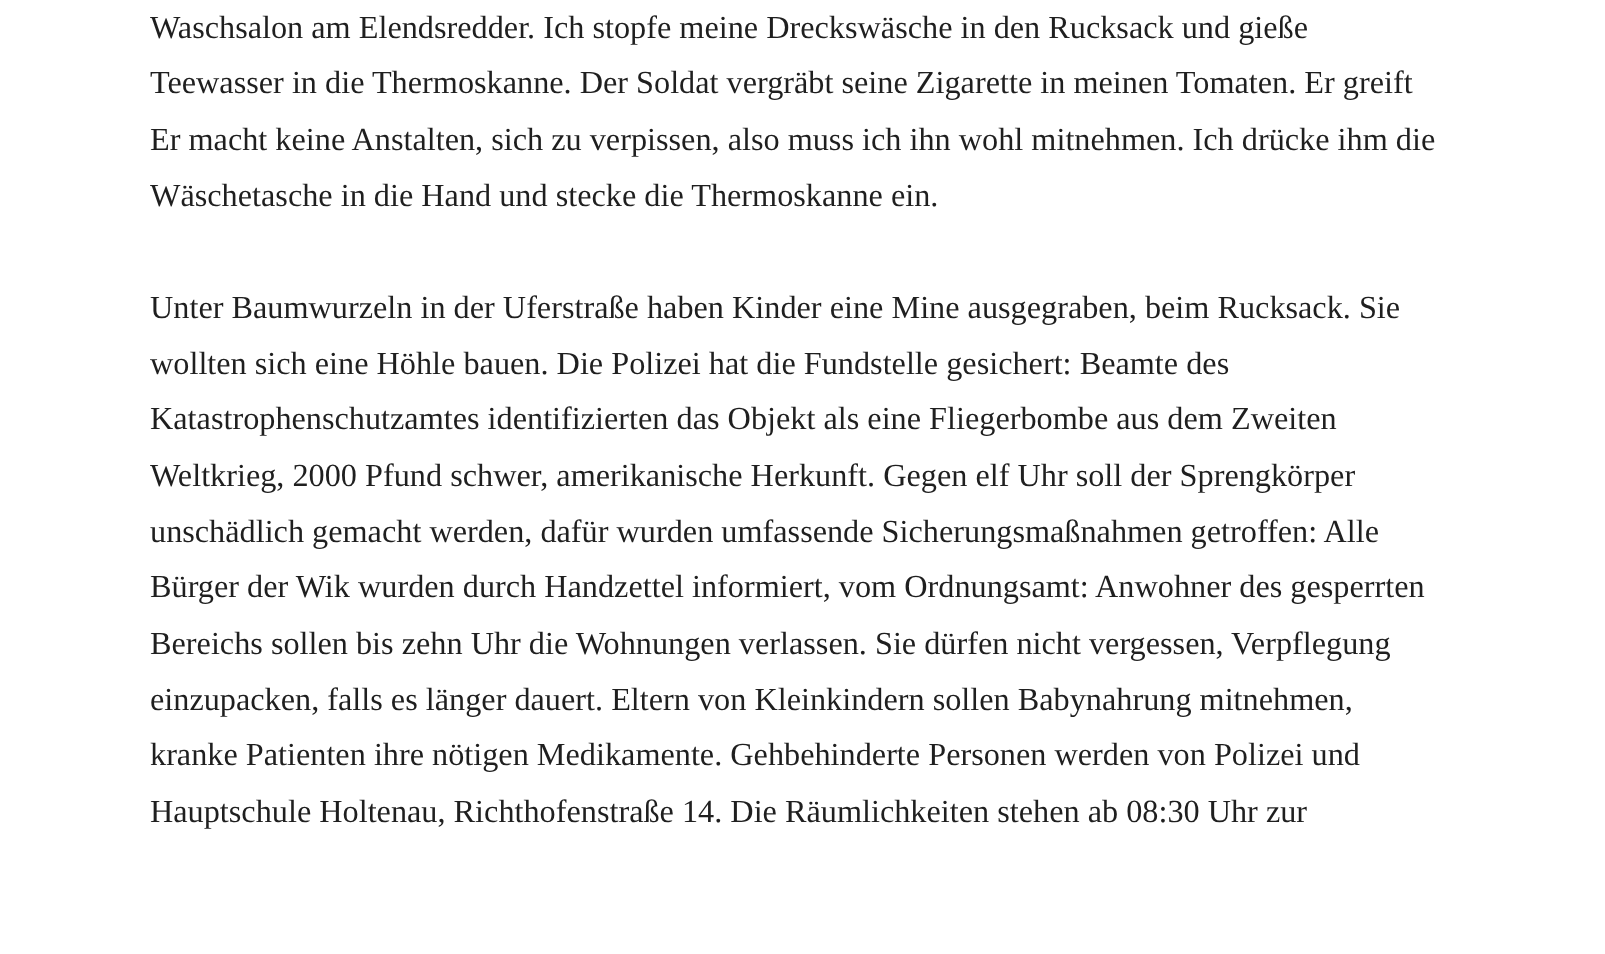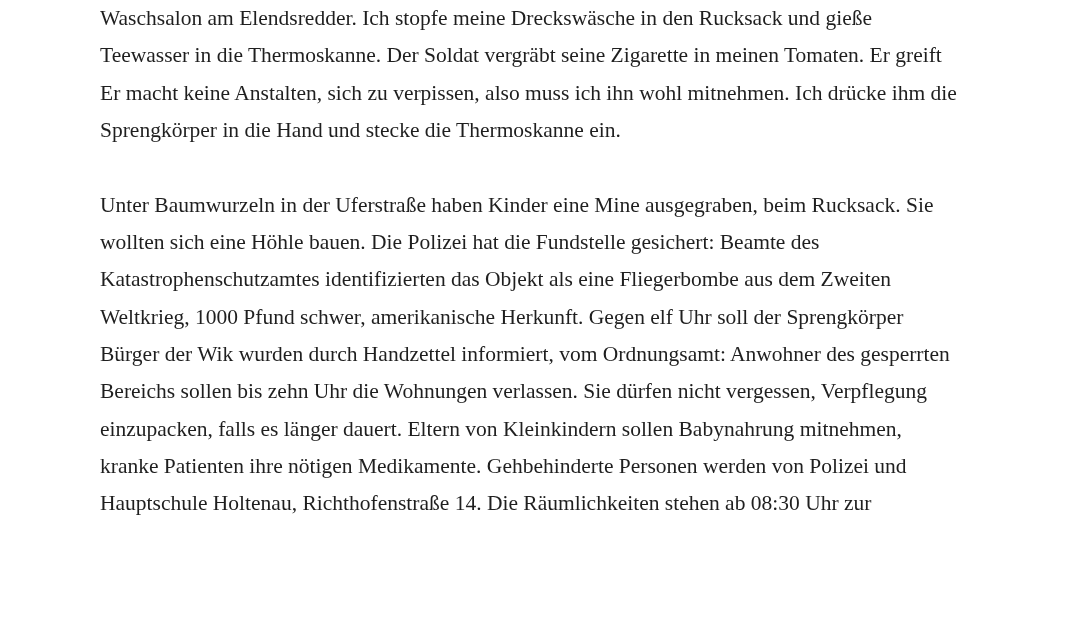--- a/index.html
+++ b/index.html
@@ -33,30 +33,31 @@
 </style>
 </head>
 <body>
 
 <div class="page">
 
   <div class="para">
     <div class="line">Waschsalon am Elendsredder. Ich stopfe meine Dreckswäsche in den Rucksack und gieße</div>
     <div class="line">Teewasser in die Thermoskanne. Der Soldat vergräbt seine Zigarette in meinen Tomaten. Er greift</div>
     <div class="line">Er macht keine Anstalten, sich zu verpissen, also muss ich ihn wohl mitnehmen. Ich drücke ihm die</div>
-    <div class="line">Sprengkörper in die Hand und stecke die Thermoskanne ein.</div>
+    <div class="line">Wäschetasche in die Hand und stecke die Thermoskanne ein.</div>
   </div>
 
   <div class="para-gap"></div>
 
   <div class="para">
     <div class="line">Unter Baumwurzeln in der Uferstraße haben Kinder eine Mine ausgegraben, beim Rucksack. Sie</div>
     <div class="line">wollten sich eine Höhle bauen. Die Polizei hat die Fundstelle gesichert: Beamte des</div>
     <div class="line">Katastrophenschutzamtes identifizierten das Objekt als eine Fliegerbombe aus dem Zweiten</div>
-    <div class="line">Weltkrieg, 1000 Pfund schwer, amerikanische Herkunft. Gegen elf Uhr soll der Sprengkörper</div>
+    <div class="line">Weltkrieg, 2000 Pfund schwer, amerikanische Herkunft. Gegen elf Uhr soll der Sprengkörper</div>
+    <div class="line">unschädlich gemacht werden, dafür wurden umfassende Sicherungsmaßnahmen getroffen: Alle</div>
     <div class="line">Bürger der Wik wurden durch Handzettel informiert, vom Ordnungsamt: Anwohner des gesperrten</div>
     <div class="line">Bereichs sollen bis zehn Uhr die Wohnungen verlassen. Sie dürfen nicht vergessen, Verpflegung</div>
     <div class="line">einzupacken, falls es länger dauert. Eltern von Kleinkindern sollen Babynahrung mitnehmen,</div>
     <div class="line">kranke Patienten ihre nötigen Medikamente. Gehbehinderte Personen werden von Polizei und</div>
     <div class="line">Hauptschule Holtenau, Richthofenstraße 14. Die Räumlichkeiten stehen ab 08:30 Uhr zur</div>
   </div>
 
 </div>
 
 </body></html>

